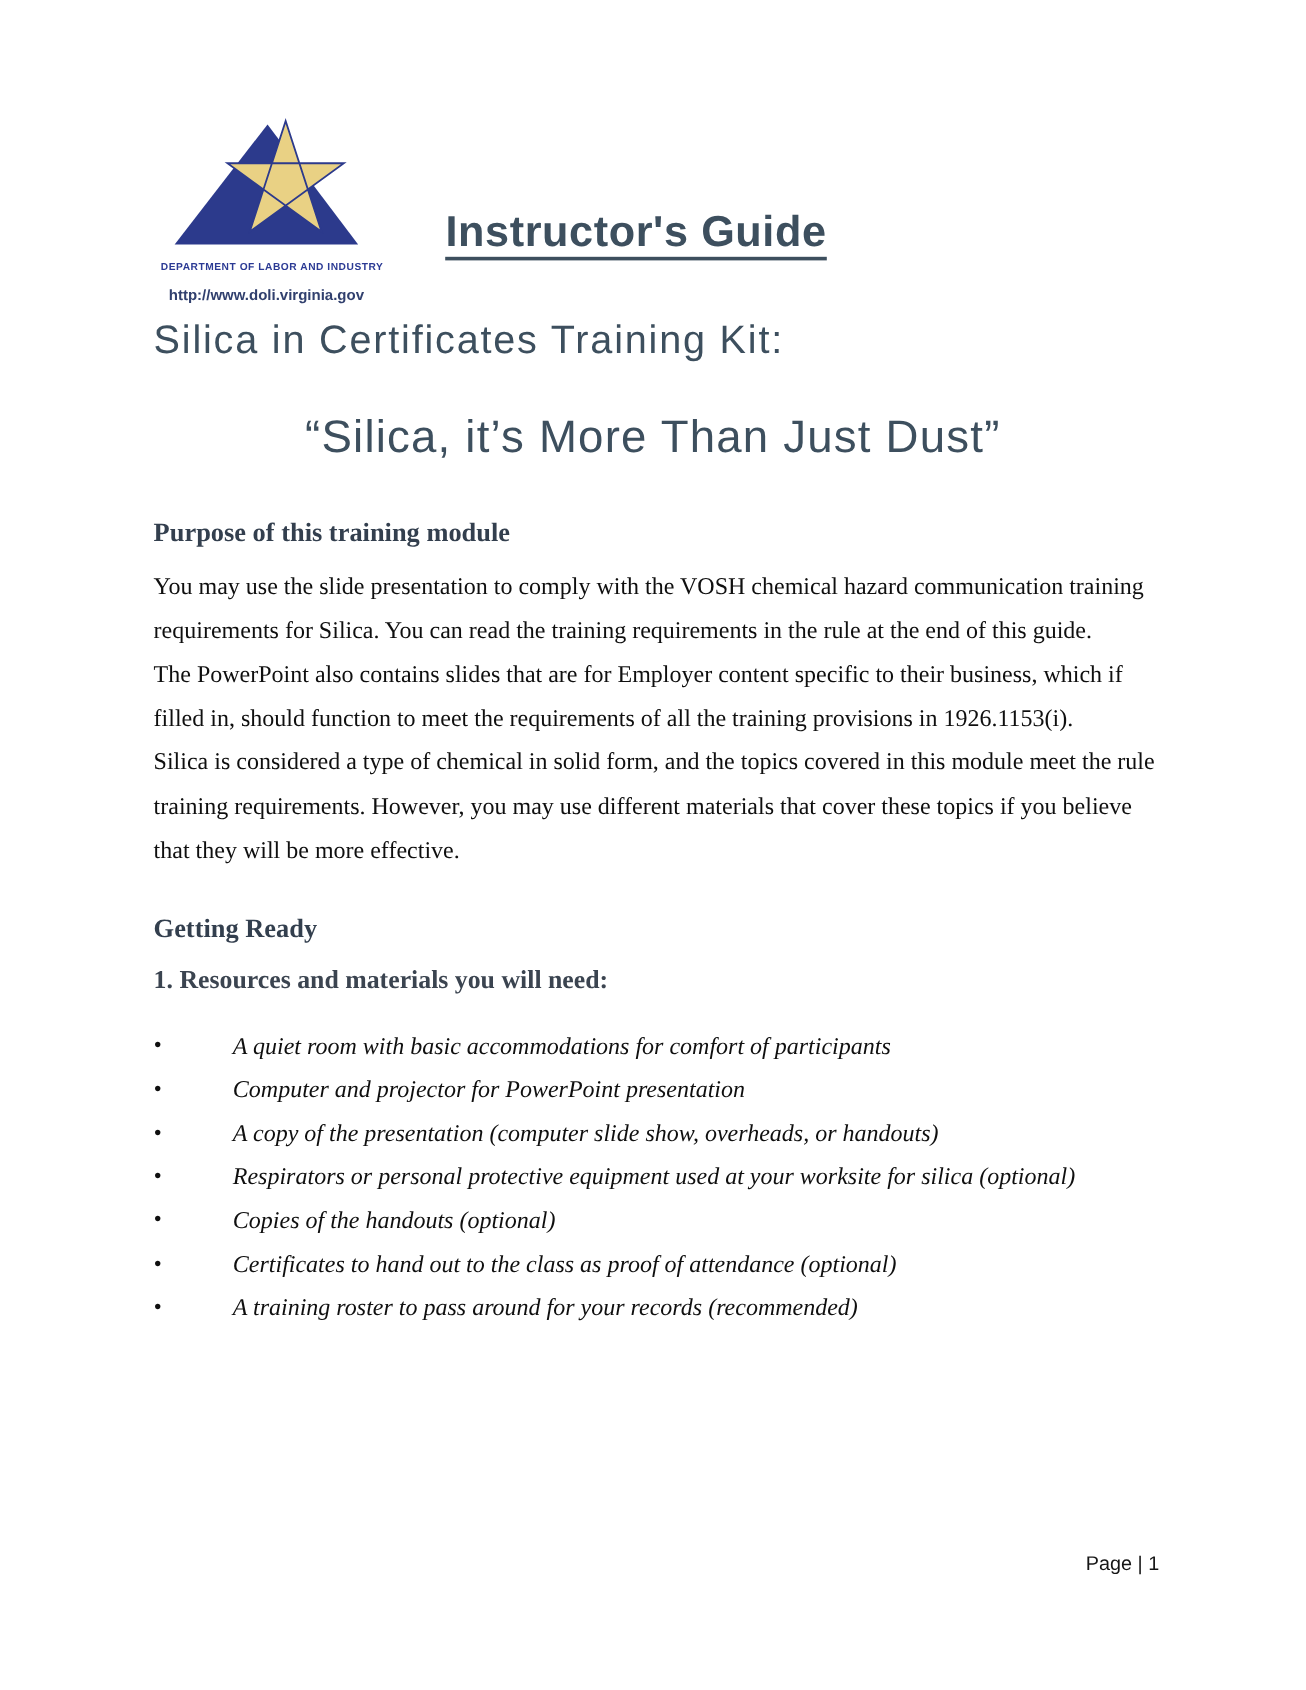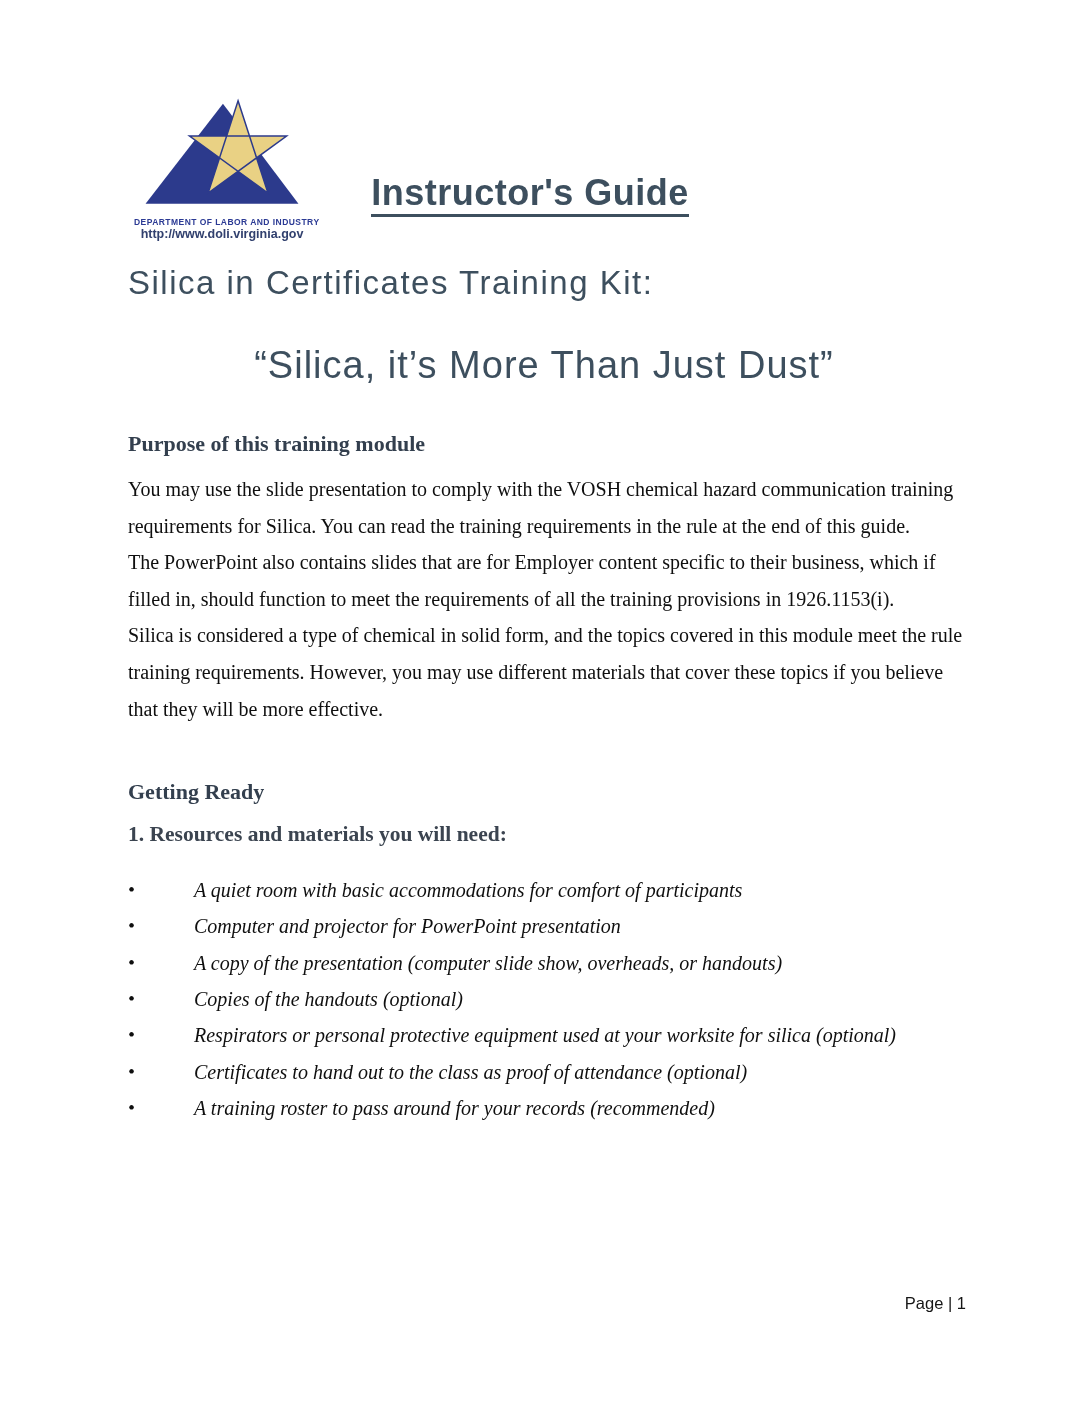--- a/index.html
+++ b/index.html
@@ -24,20 +24,21 @@
   .logo-caption {
     margin-top: 1px;
     font-family: "Liberation Sans", sans-serif;
     font-size: 8.5px;
     font-weight: bold;
     letter-spacing: 0.45px;
     color: var(--logo-text-blue, #2b3a94);
     white-space: nowrap;
   }
   .logo-url {
+    margin-top: 12px;
     font-family: "Liberation Sans", sans-serif;
     font-size: 12.5px;
     font-weight: bold;
     color: var(--logo-url-color, #31406e);
     white-space: nowrap;
   }
 
   
   .doc-title {
     position: absolute;
@@ -93,21 +94,21 @@
     font-weight: bold;
     color: var(--heading-serif, #333f4e);
     line-height: 28px;
   }
   .content p.body {
     margin: 0;
     font-size: 20px;
     line-height: 36.6px;
   }
   .content p.body.first { margin-top: 13px; }
-  h2.getting-ready { margin-top: 51px; }
+  h2.getting-ready { margin-top: 33px; }
   h3.sub-heading {
     margin: 15px 0 0 0;
     font-family: "Liberation Serif", serif;
     font-size: 21.5px;
     font-weight: bold;
     color: var(--heading-serif2, #3b4450);
     line-height: 26px;
   }
   ul.bullet-list {
     margin: 25px 0 0 0;
@@ -171,22 +172,22 @@
     <p class="body">Silica is considered a type of chemical in solid form, and the topics covered in this module meet the rule training requirements. However, you may use different materials that cover these topics if you believe that they will be more effective.</p>
 
     <h2 class="section-heading getting-ready">Getting Ready</h2>
 
     <h3 class="sub-heading">1. Resources and materials you will need:</h3>
 
     <ul class="bullet-list">
       <li>A quiet room with basic accommodations for comfort of participants</li>
       <li>Computer and projector for PowerPoint presentation</li>
       <li>A copy of the presentation (computer slide show, overheads, or handouts)</li>
+      <li>Respirators or personal protective equipment used at your worksite for silica (optional)</li>
       <li>Copies of the handouts (optional)</li>
-      <li>Respirators or personal protective equipment used at your worksite for silica (optional)</li>
       <li>Certificates to hand out to the class as proof of attendance (optional)</li>
       <li>A training roster to pass around for your records (recommended)</li>
     </ul>
   </div>
 
   <div class="page-footer">Page | 1</div>
 
 </div>
 
 </body></html>

